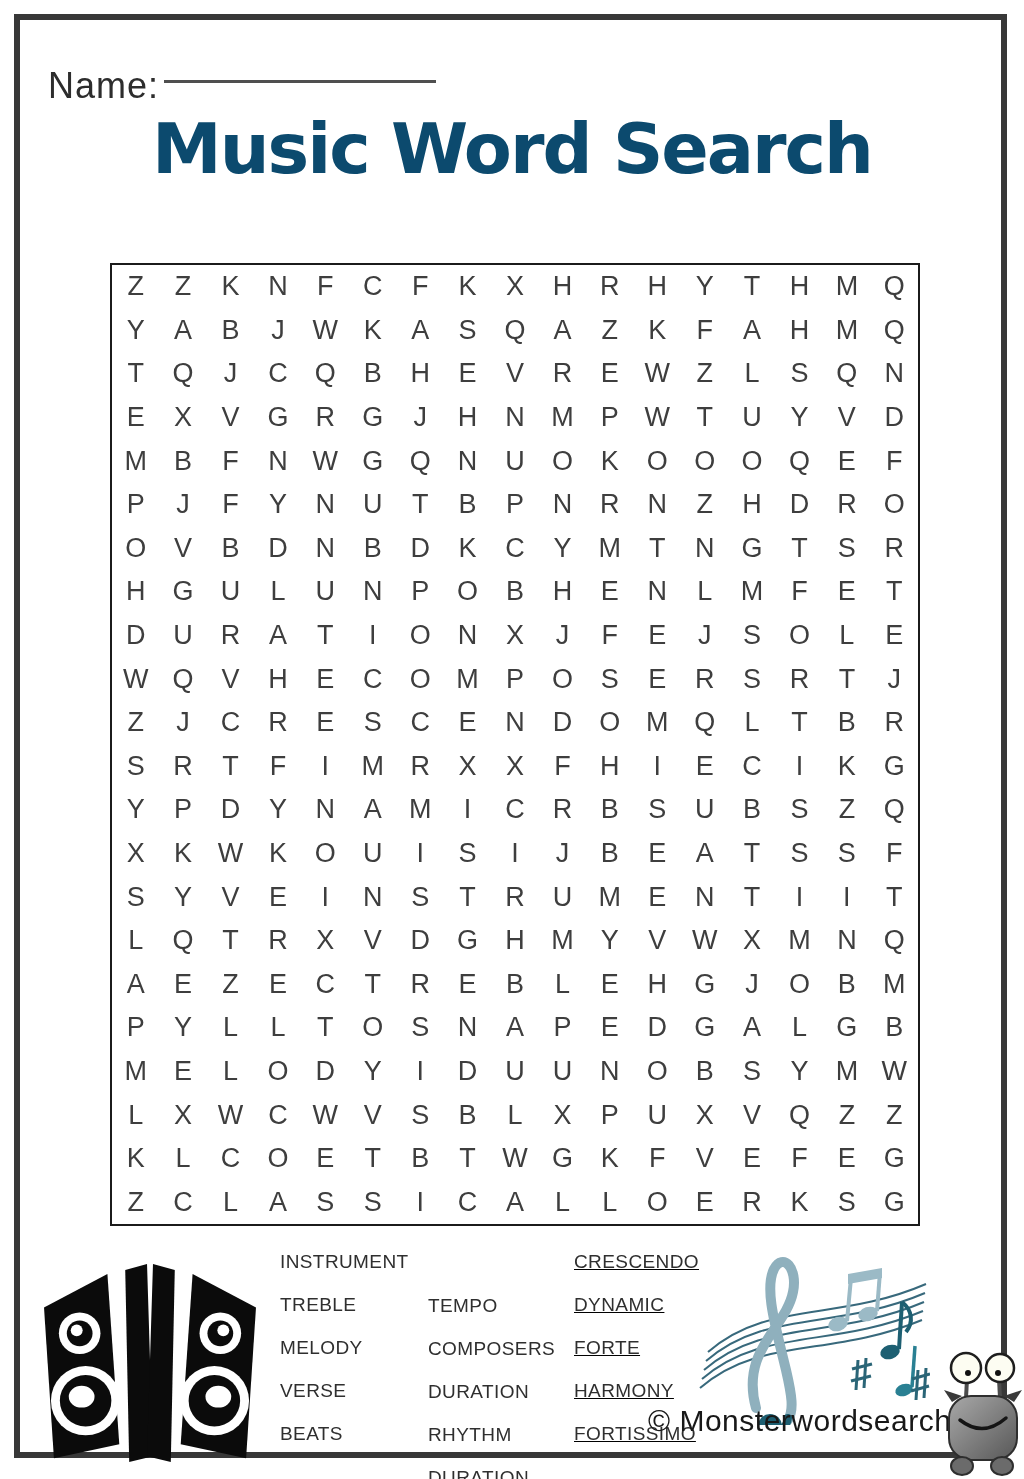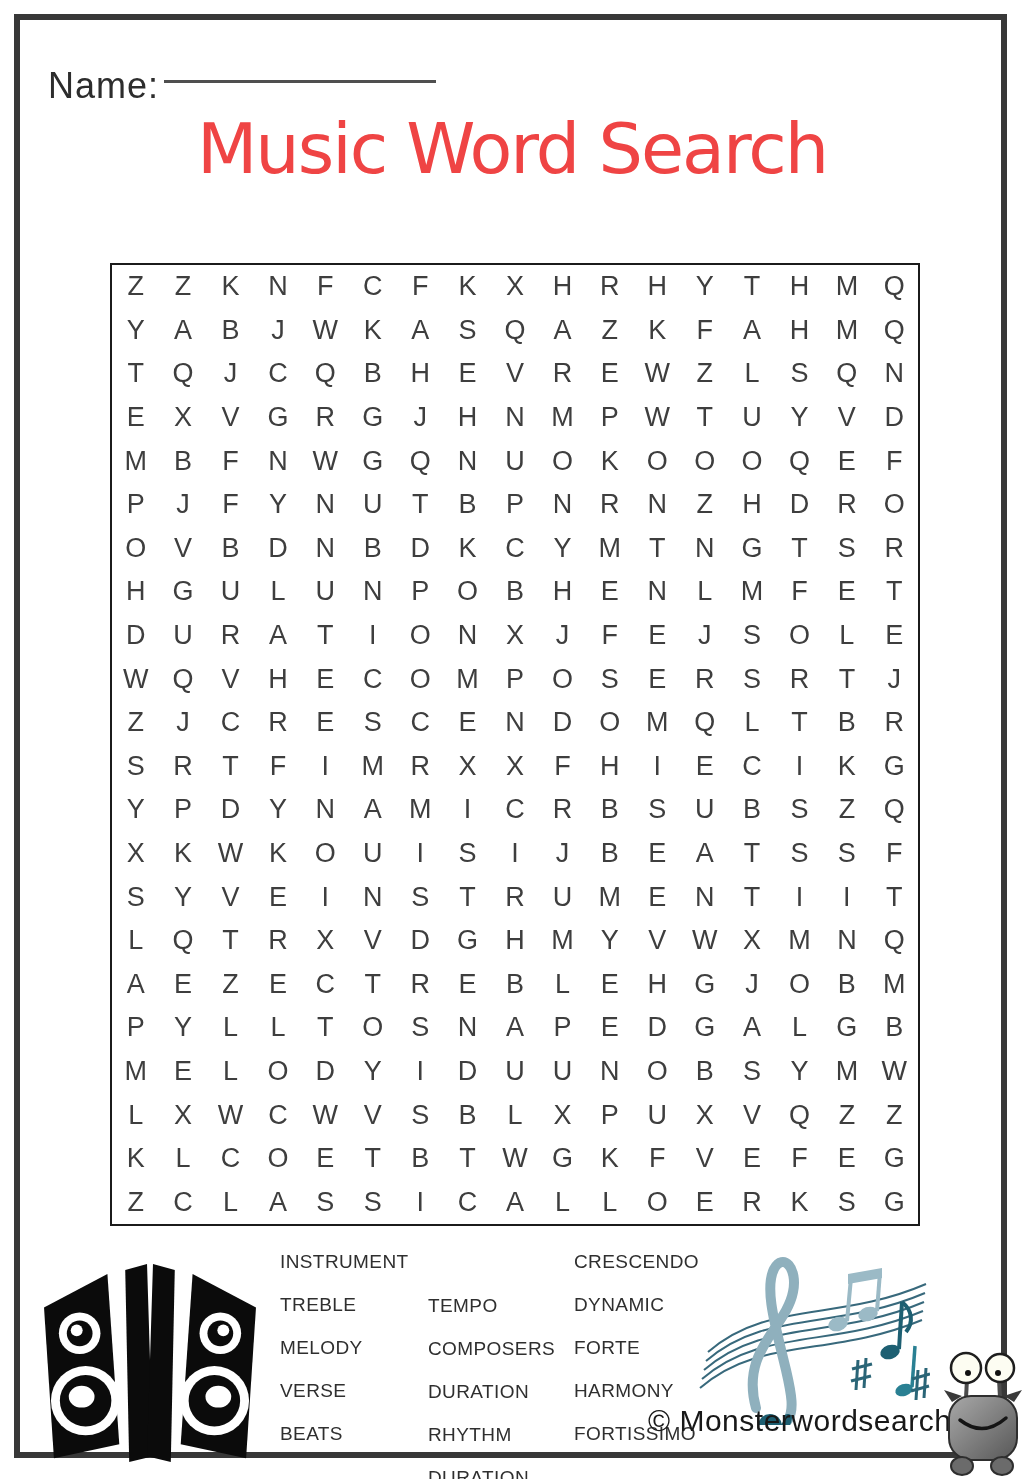--- a/index.html
+++ b/index.html
@@ -14,41 +14,41 @@
   .name-row{
     position:absolute;left:48px;top:44px;font-size:36px;color:#2d2d2d;
     letter-spacing:1px;z-index:2;margin-top:21px;
   }
   .name-line{
     position:absolute;left:164px;top:38px;width:272px;height:42px;
     border-bottom:3px solid #4f4f4f;z-index:2;
   }
   .title{
     position:absolute;left:0;right:0;top:108px;text-align:center;
-    font-family:"DejaVu Sans",sans-serif;font-weight:400;font-size:70px;
-    letter-spacing:-2px;color:#ef4444;z-index:2;
+    font-family:"DejaVu Sans",sans-serif;font-weight:700;font-size:70px;
+    letter-spacing:-2px;color:#0c4a6e;z-index:2;
   }
   .grid{
     position:absolute;left:110px;top:263px;width:806px;height:959px;
     border:2px solid #1b1b1b;display:grid;
     grid-template-columns:repeat(17,1fr);grid-template-rows:repeat(22,1fr);
     z-index:2;background:#fff;
   }
   .cell{
     display:flex;align-items:center;justify-content:center;
     font-size:27px;color:#3e3e3e;
   }
   .word-col{
     position:absolute;top:1252px;display:flex;flex-direction:column;gap:23px;
     z-index:2;
   }
   .word-col .word{font-size:19px;line-height:20px;color:#2f2f2f;letter-spacing:.4px;}
   #wordcol-1{left:280px;}
   #wordcol-2{left:428px;margin-top:44px;}
-  #wordcol-3{left:574px;}
+  #wordcol-3{left:574px;text-decoration:underline;}
   .speakers{position:absolute;left:36px;top:1262px;z-index:2;}
   .musicnotes{position:absolute;left:690px;top:1230px;z-index:2;}
   .monster{position:absolute;left:942px;top:1346px;z-index:3;}
   .copyright{
     position:absolute;left:648px;top:1404px;font-size:30px;color:#181818;
     letter-spacing:.5px;z-index:2;white-space:nowrap;
   }
   .novice{
     position:absolute;left:877px;top:1520px;font-size:20px;color:#3d3d3d;z-index:2;
   }

